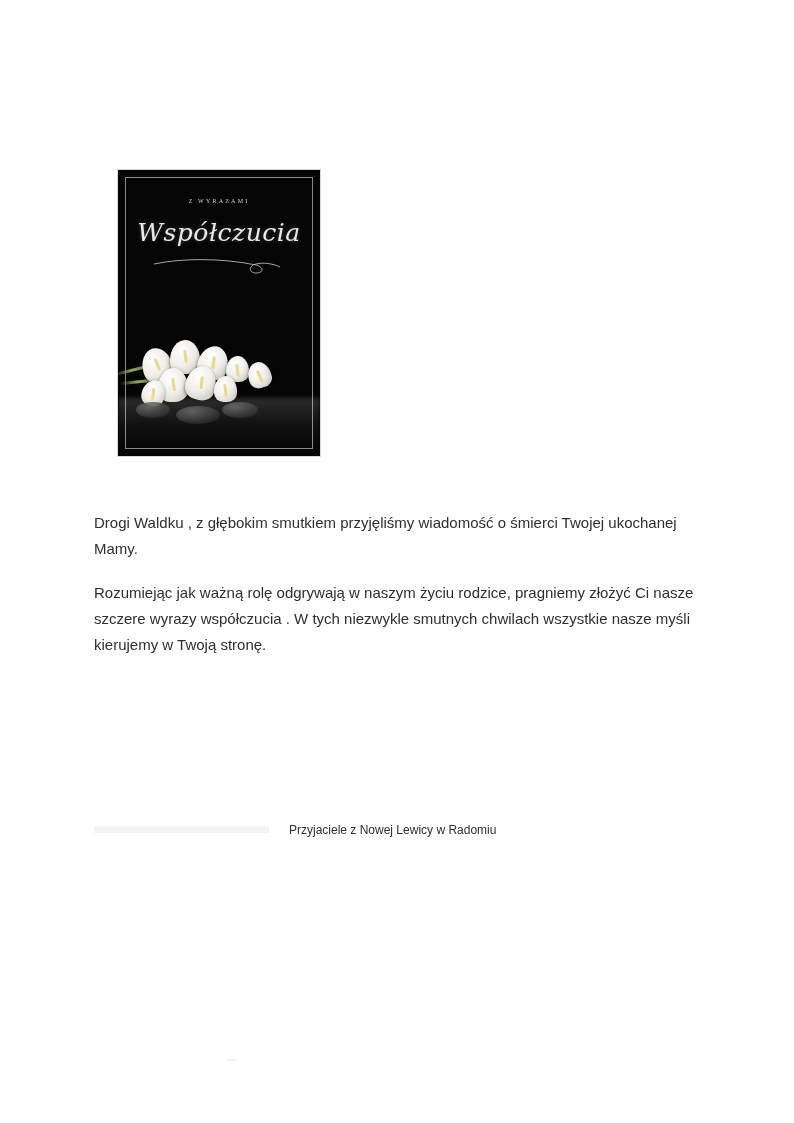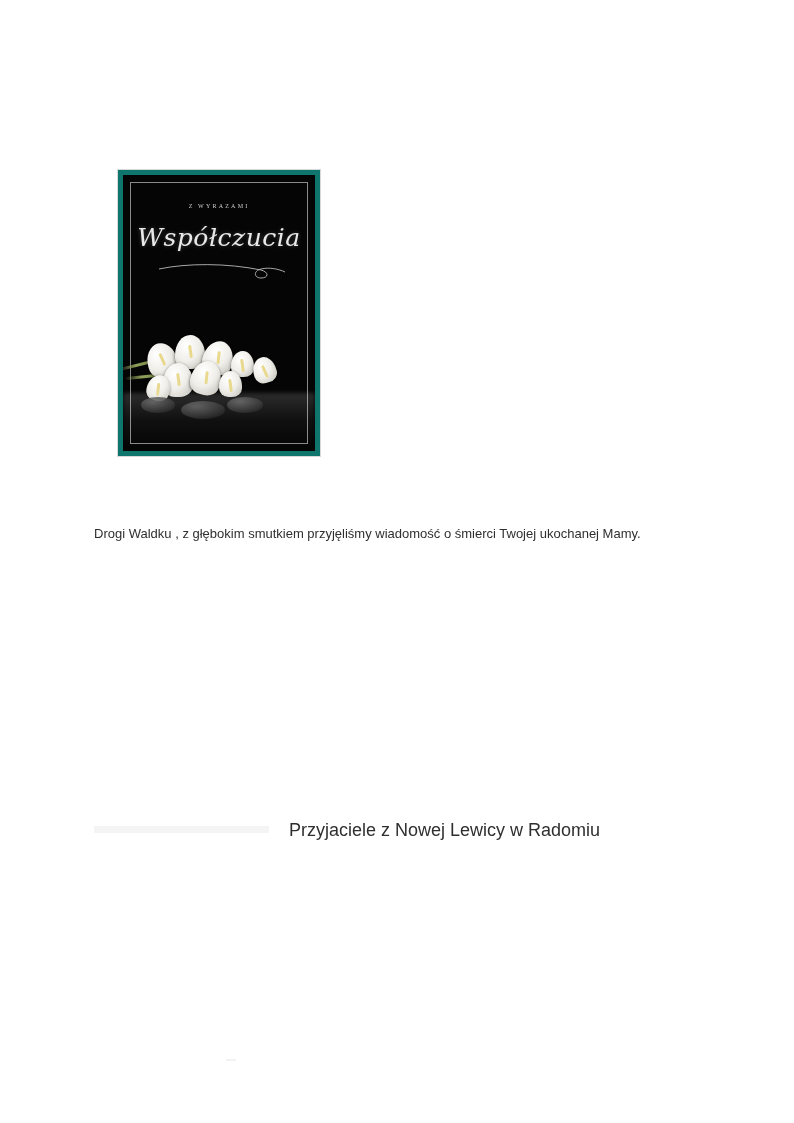--- a/index.html
+++ b/index.html
@@ -21,24 +21,23 @@
     background: #ffffff;
   }
 
   
   .card-wrap {
     position: absolute;
     left: 117px;
     top: 169px;
     width: 204px;
     height: 288px;
-    background: #0f766e;
+    background: #c4b5fd;
     border: 1px solid #d8d8d8;
     box-sizing: border-box;
-    padding: 5px;
   }
   .card {
     position: relative;
     width: 100%;
     height: 100%;
     background: #050505;
     overflow: hidden;
   }
   .card-inner-border {
     position: absolute;
@@ -136,30 +135,30 @@
   }
 
   
   .letter {
     position: absolute;
     left: 94px;
     top: 505px;
     width: 600px;
   }
   .para {
-    margin: 16px 0 18px 0;
-    font-size: 13px;
+    margin: 5px 0 18px 0;
+    font-size: 15px;
     line-height: 26px;
     color: #2f2f2f;
   }
   .signature {
     position: absolute;
     left: 289px;
     top: 817px;
-    font-size: 18px;
+    font-size: 12px;
     line-height: 26px;
     color: #2f2f2f;
   }
   .sig-rule {
     position: absolute;
     left: 94px;
     top: 826px;
     width: 175px;
     height: 7px;
     background: #f4f4f4;
@@ -207,19 +206,20 @@
         <div class="stone" style="left:58px; top:100px; width:44px; height:18px;"></div>
         <div class="stone" style="left:104px; top:96px; width:36px; height:16px;"></div>
 
         <div class="reflection"></div>
       </div>
     </div>
   </div>
 
   <div class="letter">
     <p class="para">Drogi  Waldku ,  z głębokim smutkiem przyjęliśmy wiadomość o śmierci Twojej ukochanej Mamy.</p>
+    <p class="para">Rozumiejąc jak ważną rolę odgrywają w naszym życiu rodzice, pragniemy złożyć Ci   nasze szczere wyrazy współczucia . W tych niezwykle smutnych chwilach wszystkie nasze myśli kierujemy w Twoją stronę.</p>
   </div>
 
   <div class="sig-rule"></div>
   <div class="signature">Przyjaciele  z  Nowej Lewicy w  Radomiu</div>
   <div class="faint-mark"></div>
 
 </div>
 
 </body></html>

